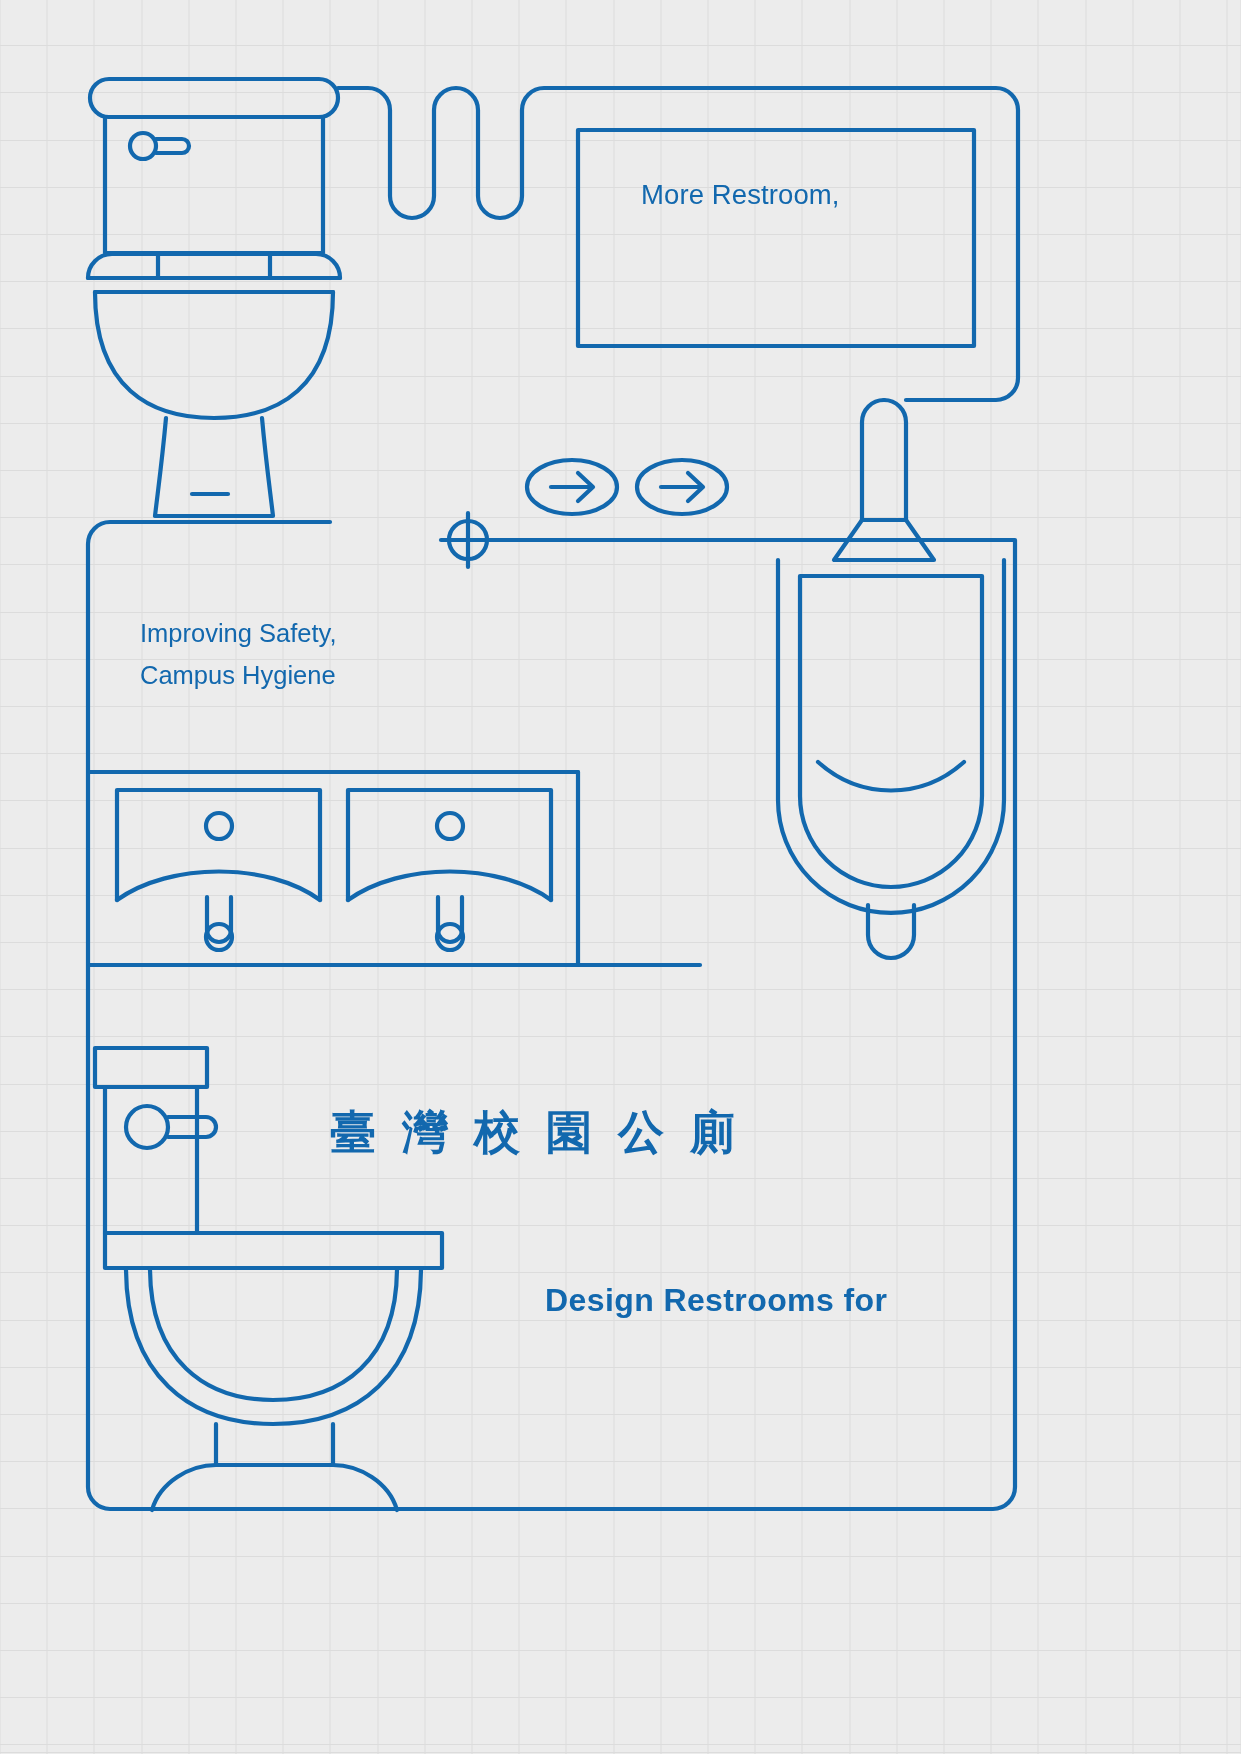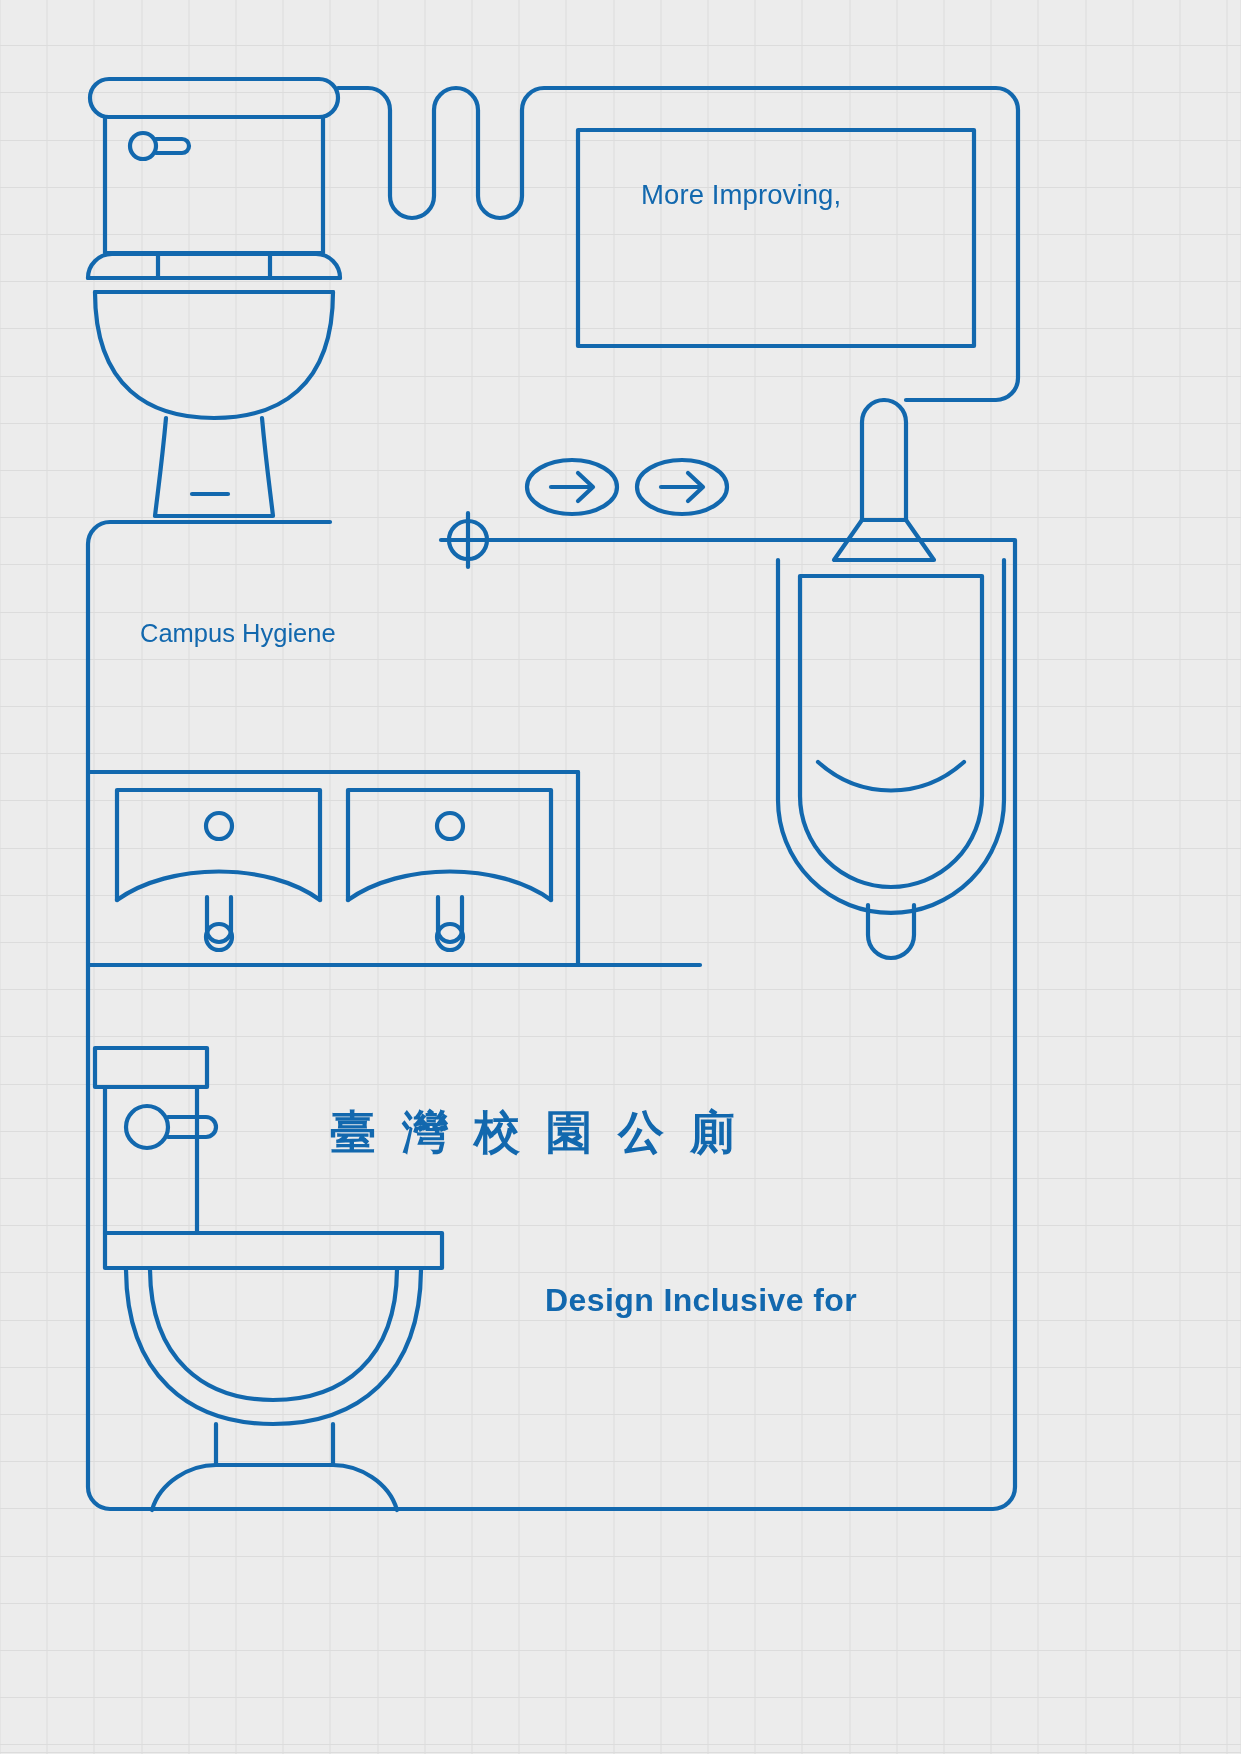--- a/index.html
+++ b/index.html
@@ -170,28 +170,29 @@
         <path d="M150 1268 C 150 1360, 205 1400, 273 1400 C 342 1400, 397 1360, 397 1268"></path>
 
         <path d="M216 1424 V 1465 H 333 V 1424"></path>
         <path d="M152 1510 C 160 1482, 190 1465, 216 1465 H 333 C 359 1465, 389 1482, 397 1510"></path>
       </g>
 
     </g>
   </svg>
 
   <div class="txt" id="headline">
-    <span class="ln">More Improving,</span>
+    <span class="ln">More Restroom,</span>
   </div>
 
   <div class="txt" id="subhead">
+    <span class="ln">Improving Safety,</span>
     <span class="ln">Campus Hygiene</span>
   </div>
 
   <div class="txt" id="zh-title">
     <span class="ln">臺灣校園公廁</span>
   </div>
 
   <div class="txt" id="en-title">
-    <span class="ln">Design Inclusive for</span>
+    <span class="ln">Design Restrooms for</span>
   </div>
 
 </div>
 
 </body></html>

